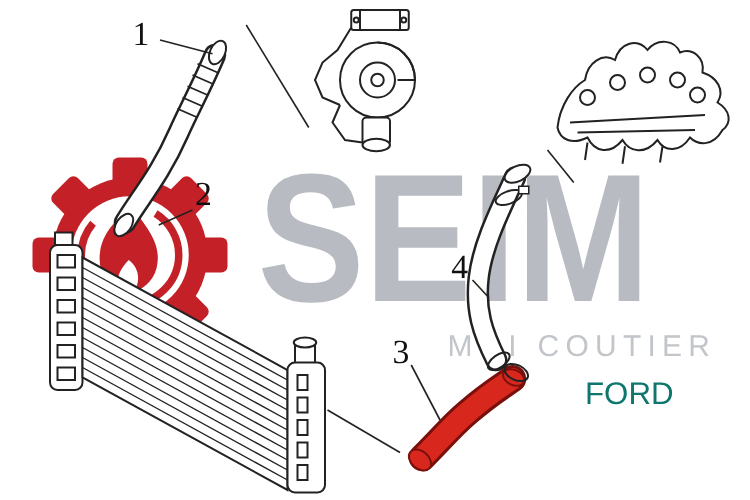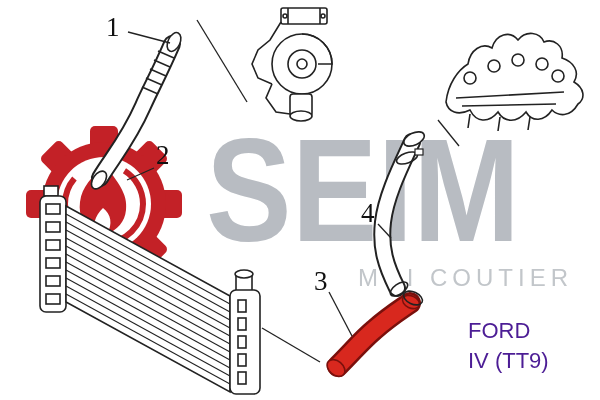--- a/index.html
+++ b/index.html
@@ -25,21 +25,21 @@
   svg.art{position:absolute;left:0;top:0;z-index:2;}
   
   .callout{
     position:absolute;z-index:3;
     font-family:"Liberation Serif",serif;
     font-size:27px;color:#111;line-height:1;
   }
   
   .vehicle{
     position:absolute;left:468px;top:300px;z-index:3;
-    font-size:22px;color:#4c1d95;line-height:30px;margin-top:16px;
+    font-size:25px;color:#0f766e;line-height:30px;
   }
 </style>
 </head>
 <body>
 
 <div class="stage">
 
   <div class="wm-brand">SEIM</div>
   <div class="wm-sub">MGI COUTIER</div>
 
@@ -166,16 +166,15 @@
     </g>
   </svg>
 
   <div class="callout" style="left:106px;top:14px">1</div>
   <div class="callout" style="left:156px;top:142px">2</div>
   <div class="callout" style="left:314px;top:268px">3</div>
   <div class="callout" style="left:361px;top:200px">4</div>
 
   <div class="vehicle">
     <div>FORD</div>
-    <div>IV (TT9)</div>
   </div>
 
 </div>
 
 </body></html>

